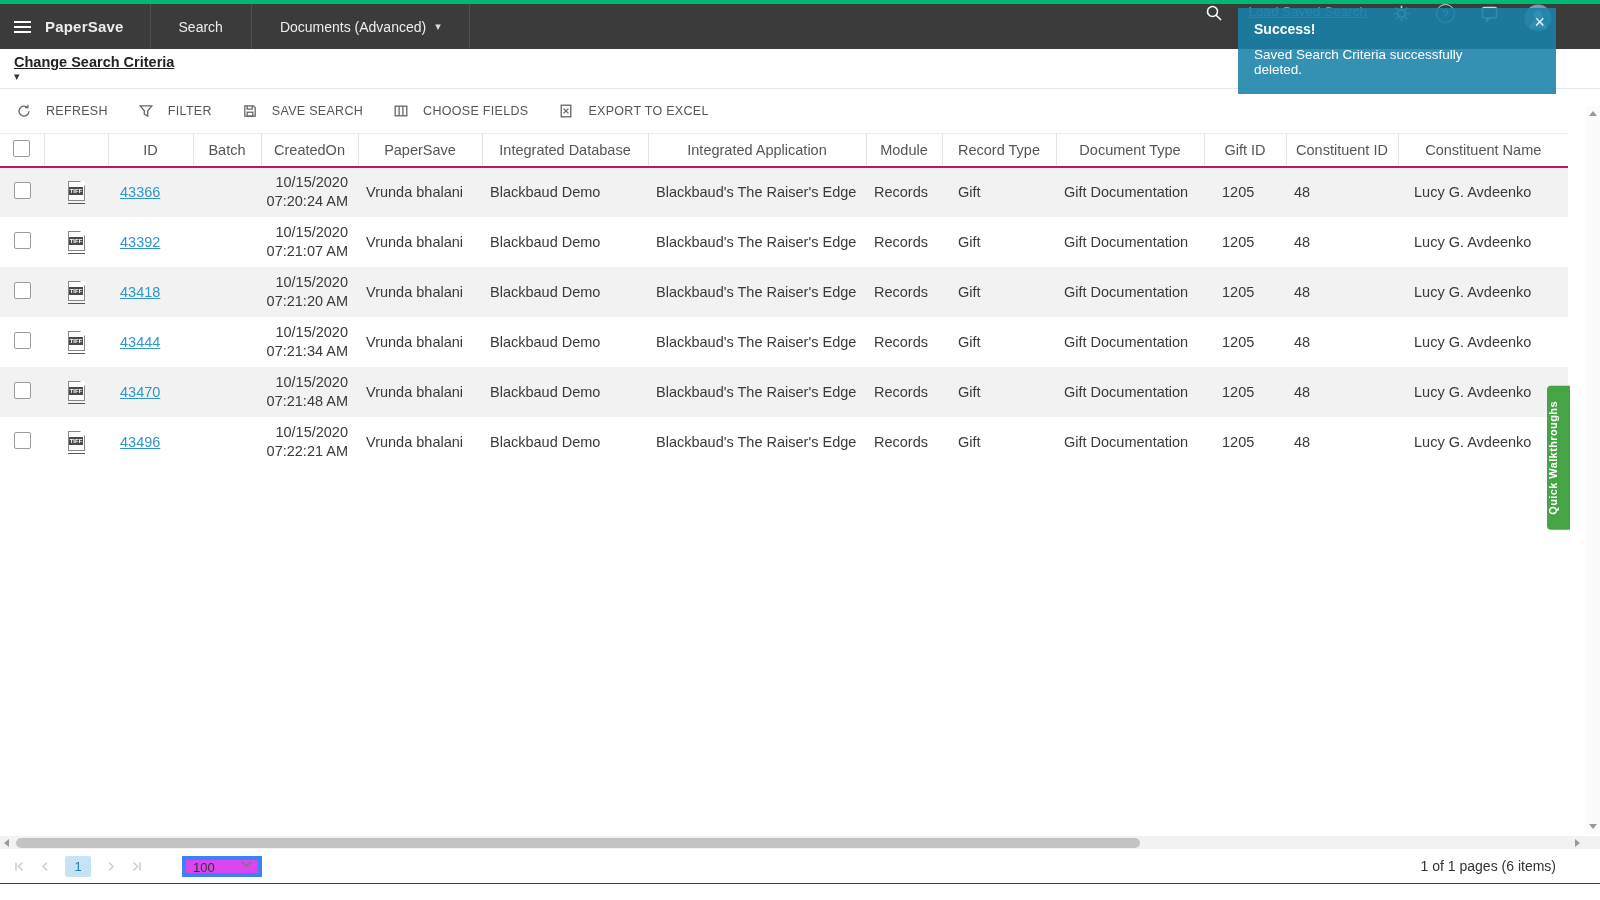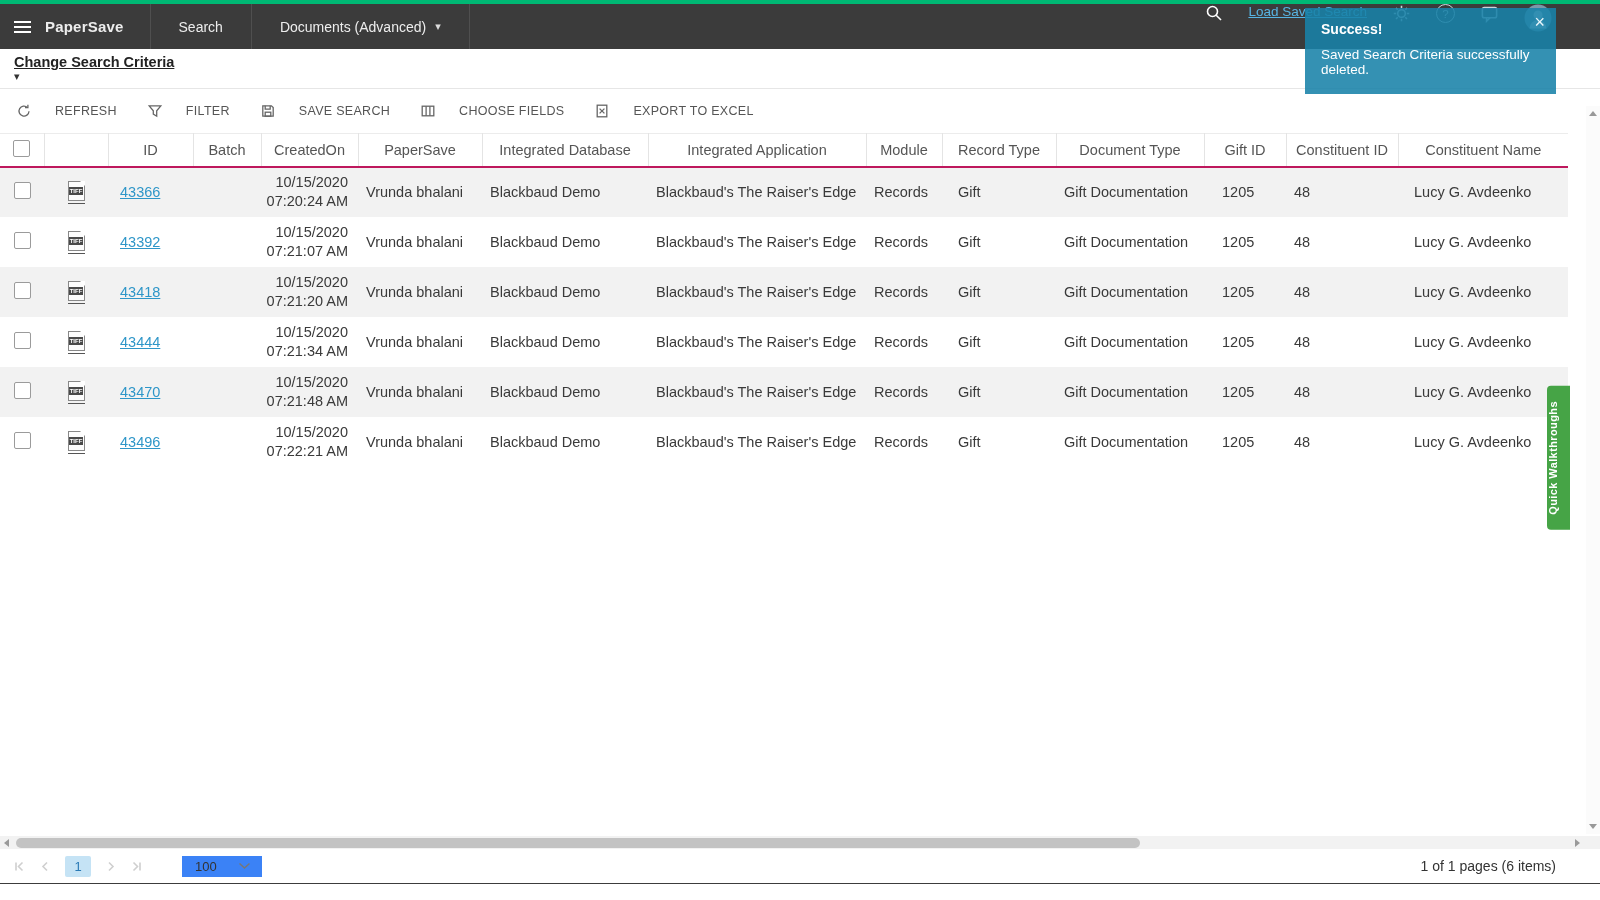--- a/index.html
+++ b/index.html
@@ -15,32 +15,32 @@
   .hamburger { cursor:pointer; }
   .hamburger i { display:block; width:17px; height:2px; background:#fff; margin:3px 0; }
   .brand { font-weight:bold; font-size:15px; letter-spacing:.2px; }
   .nav-item { display:flex; align-items:center; gap:9px; padding:0 28px; border-right:1px solid #4f4f4f; font-size:14px; cursor:pointer; }
   .caret { font-size:11px; color:#dcdcdc; }
   .top-right { margin-left:auto; display:flex; align-items:flex-start; gap:25px; padding-right:48px; }
   .top-icon { display:inline-flex; align-items:center; justify-content:center; cursor:pointer; }
   .top-link { color:#57b5e4; font-size:13.5px; text-decoration:underline; cursor:pointer; white-space:nowrap; }
   .help-badge { width:19px; height:19px; border:1.5px solid #cdd6da; border-radius:50%; font-size:11.5px; display:flex; align-items:center; justify-content:center; color:#cdd6da; }
   
-  .toast { position:absolute; top:8px; right:44px; width:251px; background:rgba(24,130,169,0.88); color:#fff; padding:13px 16px 17px; z-index:30; }
+  .toast { position:absolute; top:8px; right:44px; width:318px; background:rgba(24,130,169,0.88); color:#fff; padding:13px 16px 17px; z-index:30; }
   .toast-title { font-weight:bold; font-size:14px; margin-bottom:10px; }
   .toast-msg { font-size:13.5px; line-height:15px; max-width:245px; }
   .toast-close { position:absolute; top:5px; right:11px; font-size:18px; color:#eaf6fb; cursor:pointer; line-height:1; }
   
   .criteria-bar { height:40px; background:#fff; border-bottom:1px solid #e6e6e6; display:flex; align-items:center; padding-left:14px; }
   .criteria-link { display:inline-flex; align-items:flex-start; font-size:14.5px; font-weight:bold; color:#222; cursor:pointer;flex-direction:column; }
   .criteria-link .lbl { text-decoration:underline; }
   .criteria-link .caret { color:#333; }
   
   .toolbar { height:44px; display:flex; align-items:center; gap:30px; padding-left:16px; background:#fff; }
-  .tbtn { display:inline-flex; align-items:center; gap:23px; background:none; border:none; cursor:pointer; font-family:inherit; }
+  .tbtn { display:inline-flex; align-items:center; gap:14px; background:none; border:none; cursor:pointer; font-family:inherit; }
   .tbtn svg { stroke:#666; fill:none; stroke-width:1.3; }
   .tbtn .lbl { font-size:12.5px; letter-spacing:.3px; color:#555; }
   
   table { border-collapse:collapse; table-layout:fixed; width:1568px; }
   thead th { height:33px; font-weight:normal; font-size:14.5px; color:#555; text-align:center;
              border-top:1px solid #ececec; border-bottom:2px solid #be185d; border-right:1px solid #e4e4e4;
              white-space:nowrap; overflow:hidden; cursor:pointer; }
   thead th:last-child { border-right:none; }
   tbody tr { height:50px; background:#fff; }
   tbody tr.alt { background:#f2f2f2; }
@@ -68,21 +68,21 @@
   .vs-down { position:absolute; bottom:5px; left:3px; width:0; height:0; border-left:4px solid transparent; border-right:4px solid transparent; border-top:5px solid #999; cursor:pointer; }
   .hscroll { position:absolute; left:0; right:0; top:836px; height:14px; background:#f2f2f2; }
   .hs-left { position:absolute; left:4px; top:3px; width:0; height:0; border-top:4px solid transparent; border-bottom:4px solid transparent; border-right:5px solid #9a9a9a; cursor:pointer; }
   .hs-right { position:absolute; right:20px; top:3px; width:0; height:0; border-top:4px solid transparent; border-bottom:4px solid transparent; border-left:5px solid #9a9a9a; cursor:pointer; }
   .hs-thumb { position:absolute; left:16px; top:2px; width:1124px; height:10px; background:#c3c3c3; border-radius:5px; cursor:grab; }
   
   .pager { position:absolute; left:0; right:0; top:849px; height:34px; background:#fff; display:flex; align-items:center; gap:13px; padding-left:13px; }
   .pg-btn { display:inline-flex; align-items:center; cursor:pointer; }
   .pg-btn svg { stroke:#cfcfcf; fill:none; stroke-width:1.6; }
   .pg-current { width:26px; height:21px; background:#c5e3f5; color:#2a7ab5; font-size:13px; display:inline-flex; align-items:center; justify-content:center; border-radius:2px; cursor:pointer; }
-  .pg-size { margin-left:26px; width:80px; height:21px; border:6px solid #3b82f6; background:#3b82f6; display:inline-flex; align-items:center; cursor:pointer; }
+  .pg-size { margin-left:26px; width:80px; height:21px; border:4px solid #3b82f6; background:#d946ef; display:inline-flex; cursor:pointer; }
   .pg-size .val { flex:1; font-size:13px; color:#333; padding-left:7px; }
   .pg-size svg { margin-right:5px; stroke:#777; fill:none; stroke-width:1.5; }
   .pg-summary { margin-left:auto; margin-right:44px; font-size:14px; color:#333; }
   .bottom-line { position:absolute; left:0; right:0; top:883px; height:1px; background:#3c3c3c; }
 </style>
 </head>
 <body>
 
 <div class="top-accent"></div>
 

